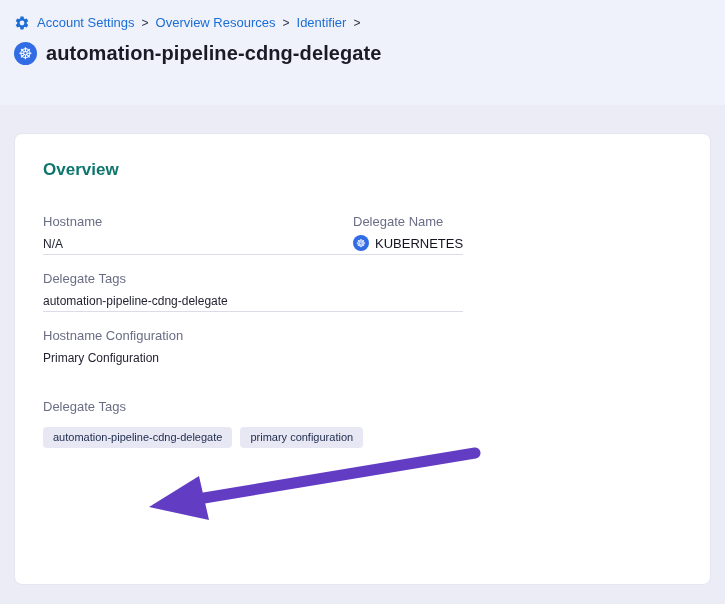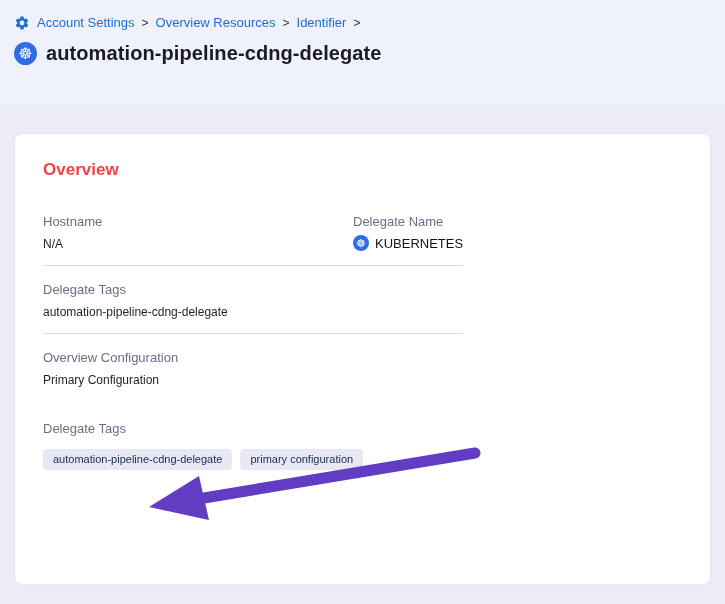--- a/index.html
+++ b/index.html
@@ -35,24 +35,24 @@
   .k8s-badge.lg { width:23px; height:23px; font-size:16px; margin-right:9px; }
   .k8s-badge.sm { width:16px; height:16px; font-size:11px; margin-right:6px; }
   .page-title { font-size:20px; font-weight:700; color:#1b1b28; letter-spacing:.1px; }
 
   
   .card {
     position:absolute; top:133px; left:14px; width:697px; height:452px;
     background:#fff; border:1px solid #e4e6f1; border-radius:8px;
     padding:26px 28px 0 28px;
   }
-  .overview-heading { font-size:17px; font-weight:700; color:#ef4444; height:20px; }
+  .overview-heading { font-size:17px; font-weight:700; color:#0f766e; height:20px; }
 
   .fields { width:420px; }
-  .row { border-bottom:1px solid #dadcea; padding:15px 0 11px 0; }
+  .row { border-bottom:1px solid #dadcea; padding:15px 0 0 0; }
   .row.first { padding-top:33px; display:grid; grid-template-columns:310px 110px; }
   .row.no-border { border-bottom:none; padding-bottom:0; }
 
   .field-label { font-size:13px; color:var(--label-gray,#6b6d85); line-height:18px; margin-bottom:4px; }
   .field-value { font-size:12px; color:var(--value-dark,#1f1f2e); line-height:19px; }
   .type-value { display:flex; align-items:center; font-size:13px; font-weight:400; color:#14141f; }
 
   .tags-block { margin-top:30px; }
   .tags-row { margin-top:11px; display:flex; gap:8px; }
   .tag {
@@ -112,21 +112,21 @@
       </div>
     </div>
 
     <div class="row">
       <div class="field-label">Delegate Tags</div>
       <div class="field-value">automation-pipeline-cdng-delegate</div>
     </div>
 
 
     <div class="row no-border">
-      <div class="field-label">Overview Configuration</div>
+      <div class="field-label">Hostname Configuration</div>
       <div class="field-value">Primary Configuration</div>
     </div>
 
     <div class="tags-block">
       <div class="field-label">Delegate Tags</div>
       <div class="tags-row">
         <span class="tag">automation-pipeline-cdng-delegate</span>
         <span class="tag">primary configuration</span>
       </div>
     </div>

